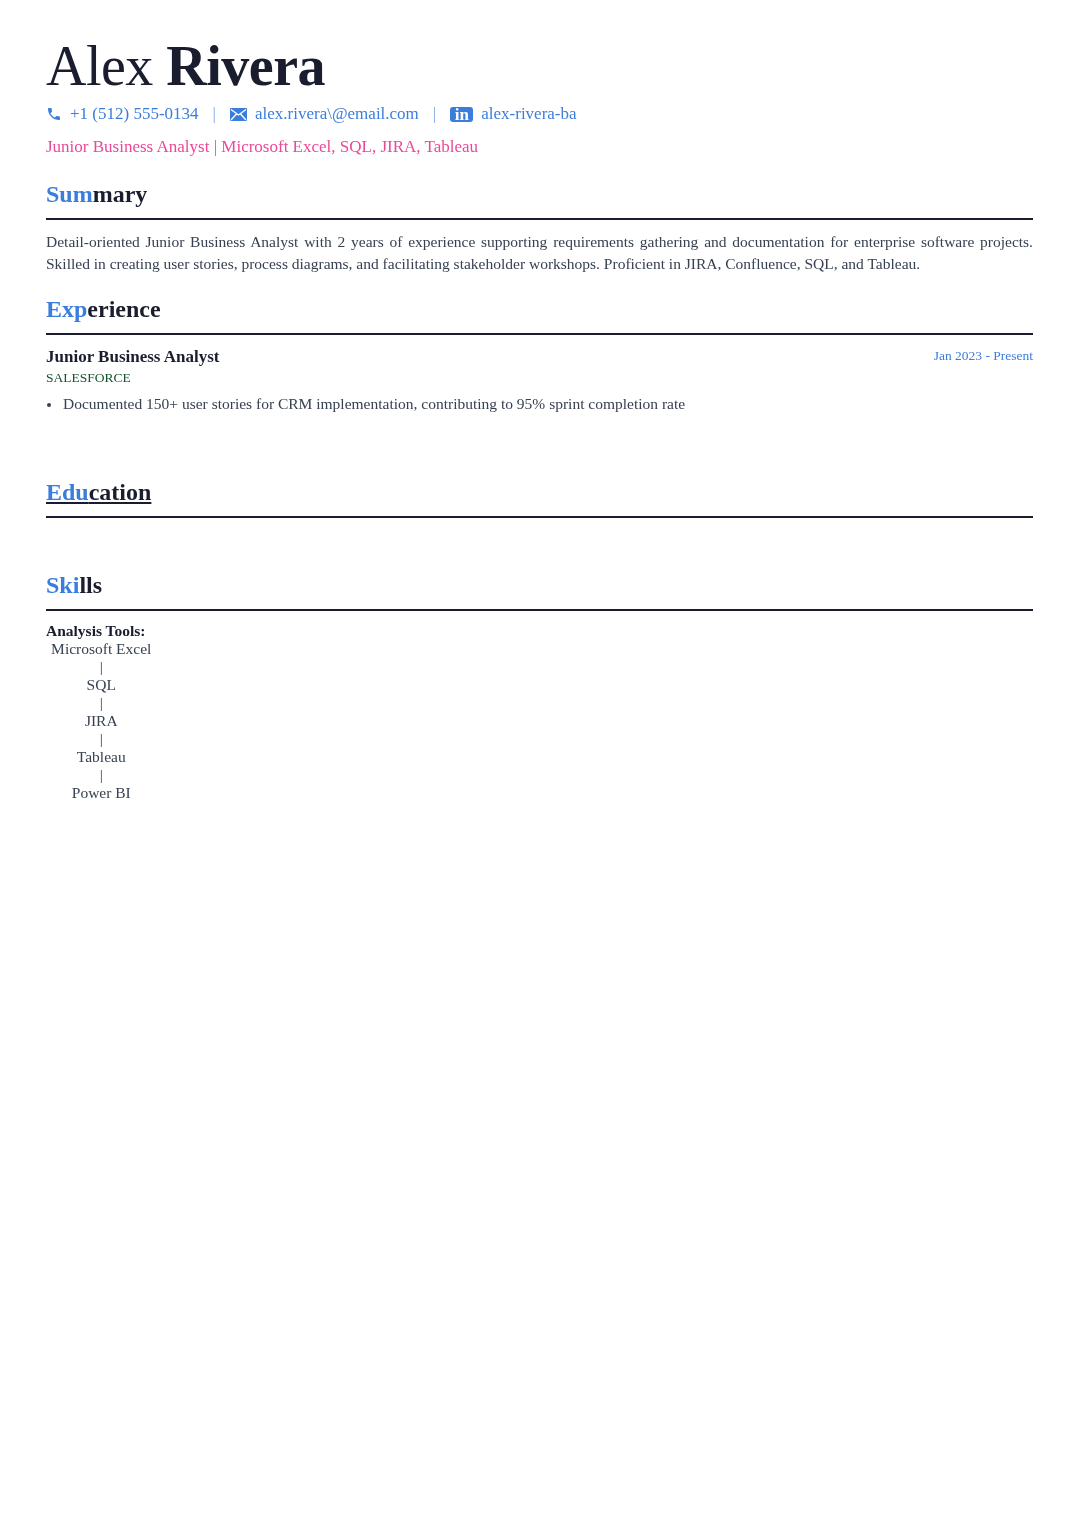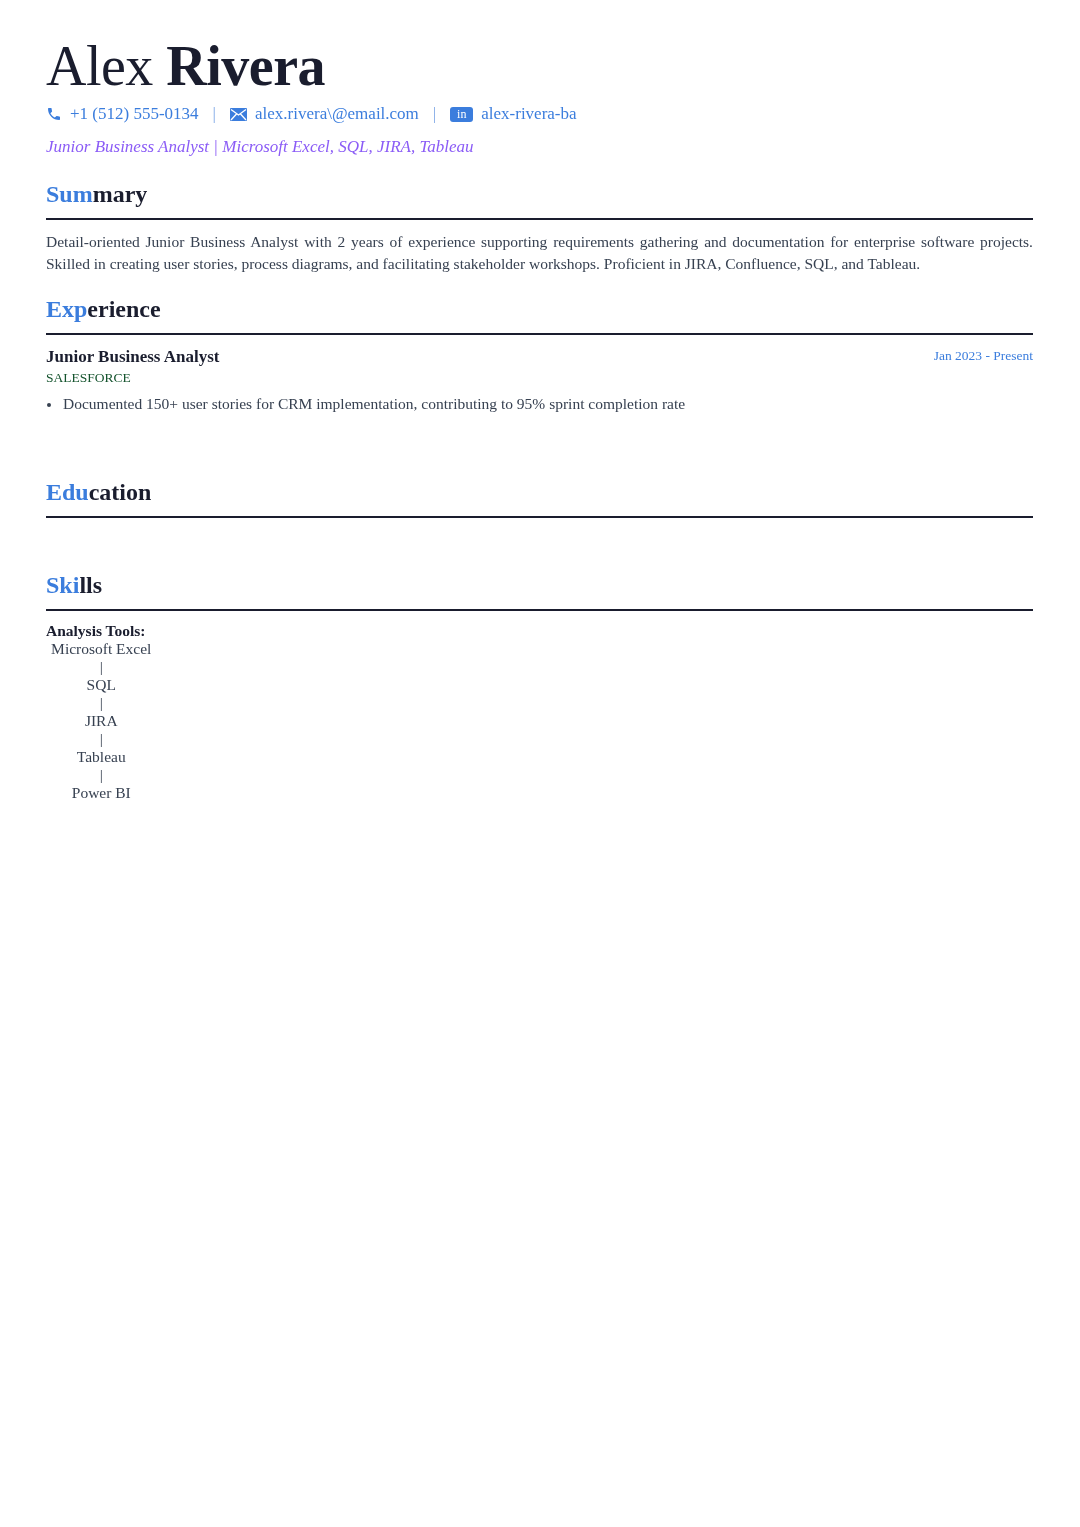--- a/index.html
+++ b/index.html
@@ -20,27 +20,27 @@
 
     .contacts {
       position: absolute; top: 102px; left: 0; height: 24px;
       display: flex; align-items: center; font-size: 17px; color: #3b7ddd; white-space: nowrap;
     }
     .contact { display: flex; }
     .contact .ico { display: inline-flex; align-items: center; justify-content: center; margin-right: 8px; }
     .sep { margin: 0 14px; color: #7fa8e6; }
     .li-badge {
       width: 23px; height: 15px; background: #3b7ddd; border-radius: 3px; color: #fff;
-      font-size: 12px; font-weight: 400; display: inline-flex; align-items: center; justify-content: center;
+      font-size: 17px; font-weight: 700; display: inline-flex; align-items: center; justify-content: center;
       line-height: 1;
     }
 
     .tagline {
       position: absolute; top: 137px; left: 0;
-      font-style: italic; font-size: 17px; color: #8b5cf6; white-space: nowrap;
+      font-size: 17px; color: #ec4899; white-space: nowrap;
     }
 
     .section-title {
       position: absolute; left: 0; width: 987px;
       font-size: 24px; font-weight: 700; color: #1a1d2e; line-height: 30px;
       border-bottom: 2px solid #1a1d2e; padding-bottom: 9px;
     }
     .section-title .hl { color: #3b7ddd; }
 
     .summary {
@@ -116,21 +116,21 @@
 
   <div class="section-title" style="top:294px;"><span class="hl">Exp</span><span>erience</span></div>
 
   <div class="job-title">Junior Business Analyst</div>
   <div class="job-date">Jan 2023 - Present</div>
   <div class="company">SALESFORCE</div>
   <ul class="bullets">
     <li>Documented 150+ user stories for CRM implementation, contributing to 95% sprint completion rate</li>
   </ul>
 
-  <div class="section-title" style="top:477px;"><span class="hl">Edu</span><span>cation</span></div>
+  <div class="section-title" style="top:477px;text-decoration:underline;"><span class="hl">Edu</span><span>cation</span></div>
 
   <div class="section-title" style="top:570px;"><span class="hl">Ski</span><span>lls</span></div>
 
   <div class="skills">
     <span class="label">Analysis Tools:</span>
     <span>Microsoft Excel</span>
     <span class="bar">|</span>
     <span>SQL</span>
     <span class="bar">|</span>
     <span>JIRA</span>

